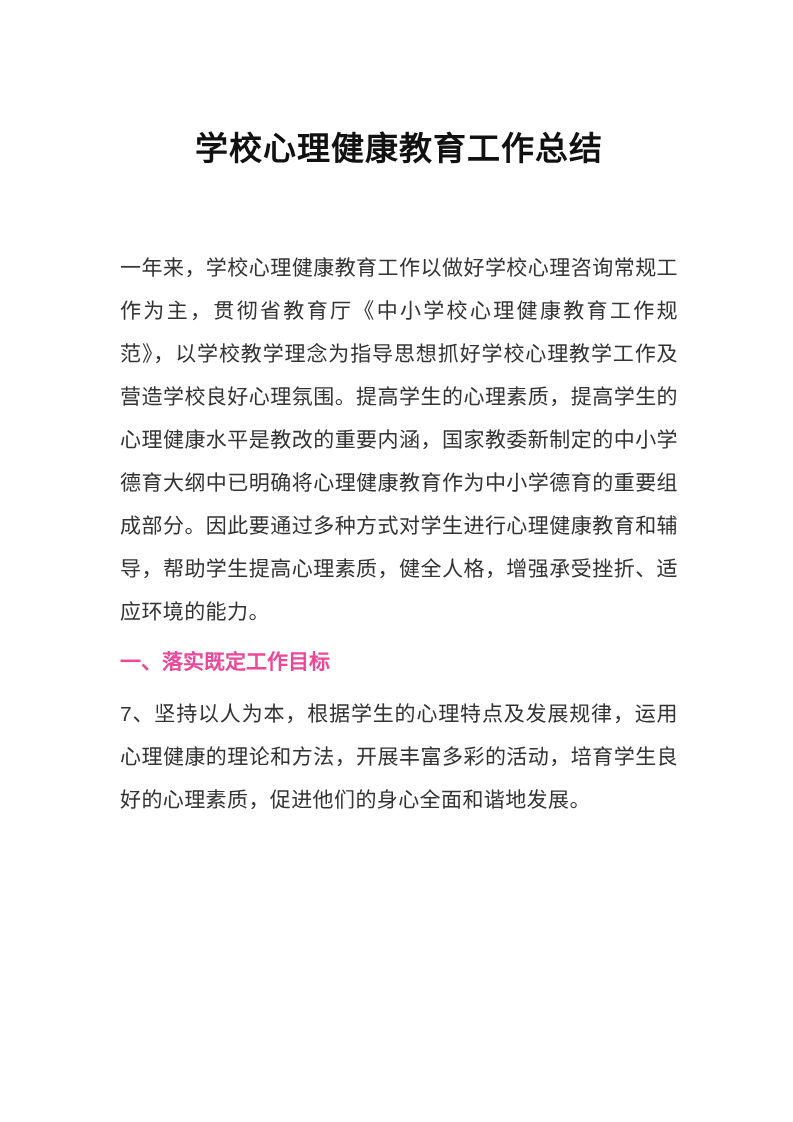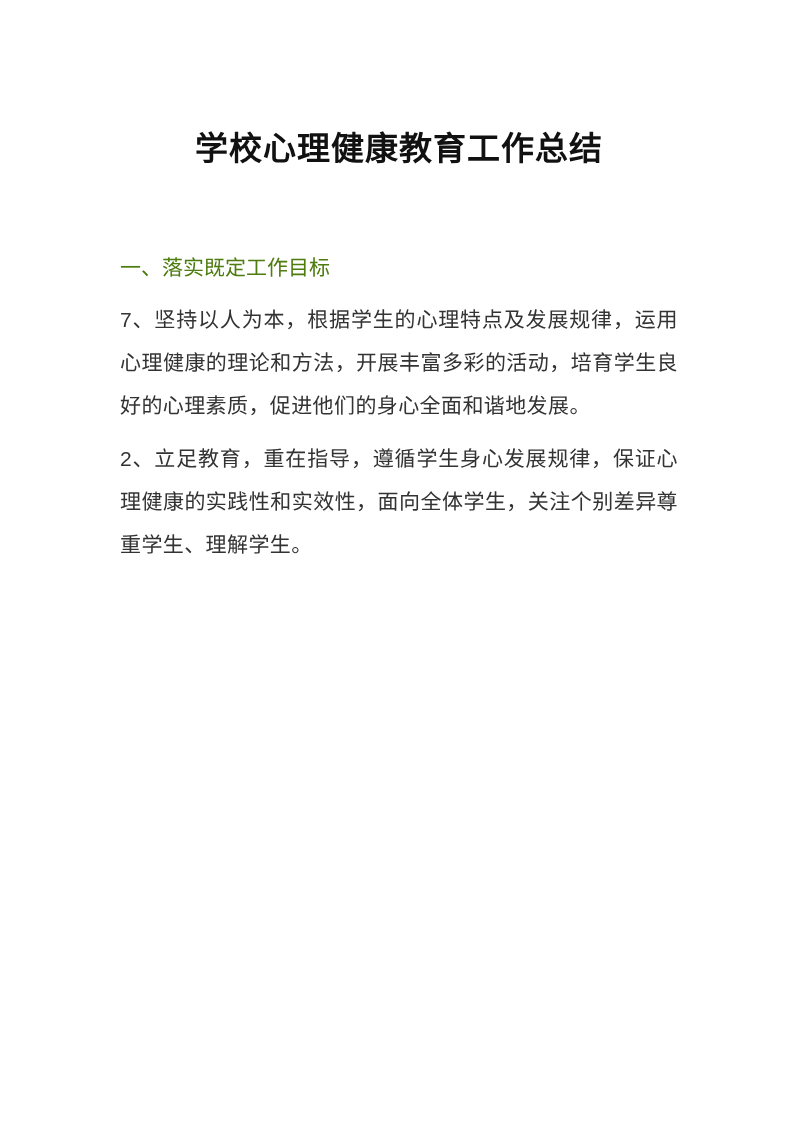--- a/index.html
+++ b/index.html
@@ -42,35 +42,35 @@
     color: #333333;
     text-align: justify;
     text-justify: inter-ideograph;
     letter-spacing: 0.4px;
     margin: 0 0 7px 0;
     word-break: break-all;
   }
   .section-heading {
     font-size: 21px;
     line-height: 43px;
-    color: #4d7c0f;
-    font-weight: normal;
+    color: #ec4899;
+    font-weight: bold;
     margin: 0 0 9px 0;
   }
   .list-para {
     margin-bottom: 10px;
   }
 </style>
 </head>
 <body>
 
 <div class="page">
   <div class="content">
     <h1 class="doc-title">学校心理健康教育工作总结</h1>
 
+    <p class="para">一年来，学校心理健康教育工作以做好学校心理咨询常规工作为主，贯彻省教育厅《中小学校心理健康教育工作规范》，以学校教学理念为指导思想抓好学校心理教学工作及营造学校良好心理氛围。提高学生的心理素质，提高学生的心理健康水平是教改的重要内涵，国家教委新制定的中小学德育大纲中已明确将心理健康教育作为中小学德育的重要组成部分。因此要通过多种方式对学生进行心理健康教育和辅导，帮助学生提高心理素质，健全人格，增强承受挫折、适应环境的能力。</p>
 
     <h2 class="section-heading">一、落实既定工作目标</h2>
 
     <p class="para list-para">7、坚持以人为本，根据学生的心理特点及发展规律，运用心理健康的理论和方法，开展丰富多彩的活动，培育学生良好的心理素质，促进他们的身心全面和谐地发展。</p>
 
-    <p class="para list-para">2、立足教育，重在指导，遵循学生身心发展规律，保证心理健康的实践性和实效性，面向全体学生，关注个别差异尊重学生、理解学生。</p>
   </div>
 </div>
 
 </body></html>

